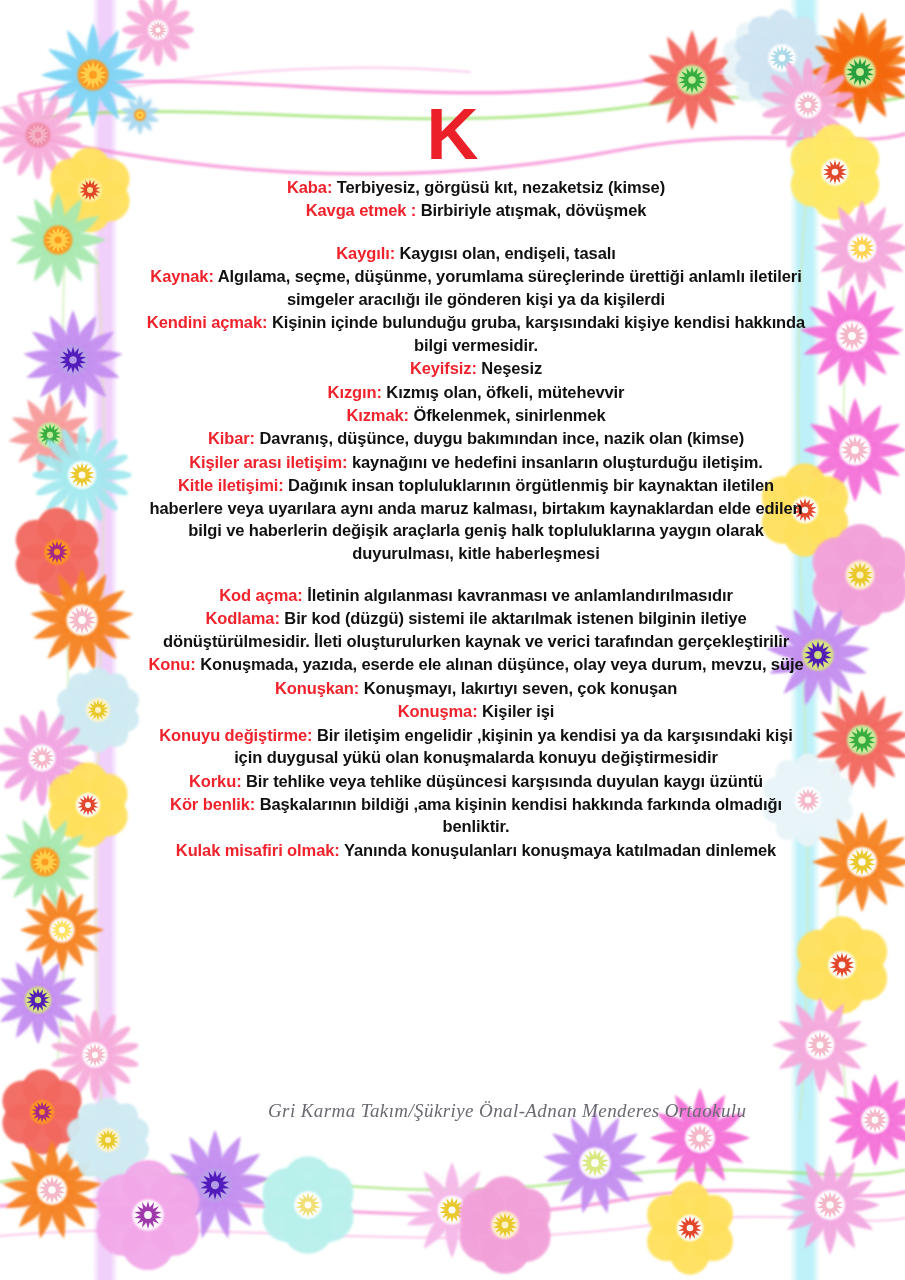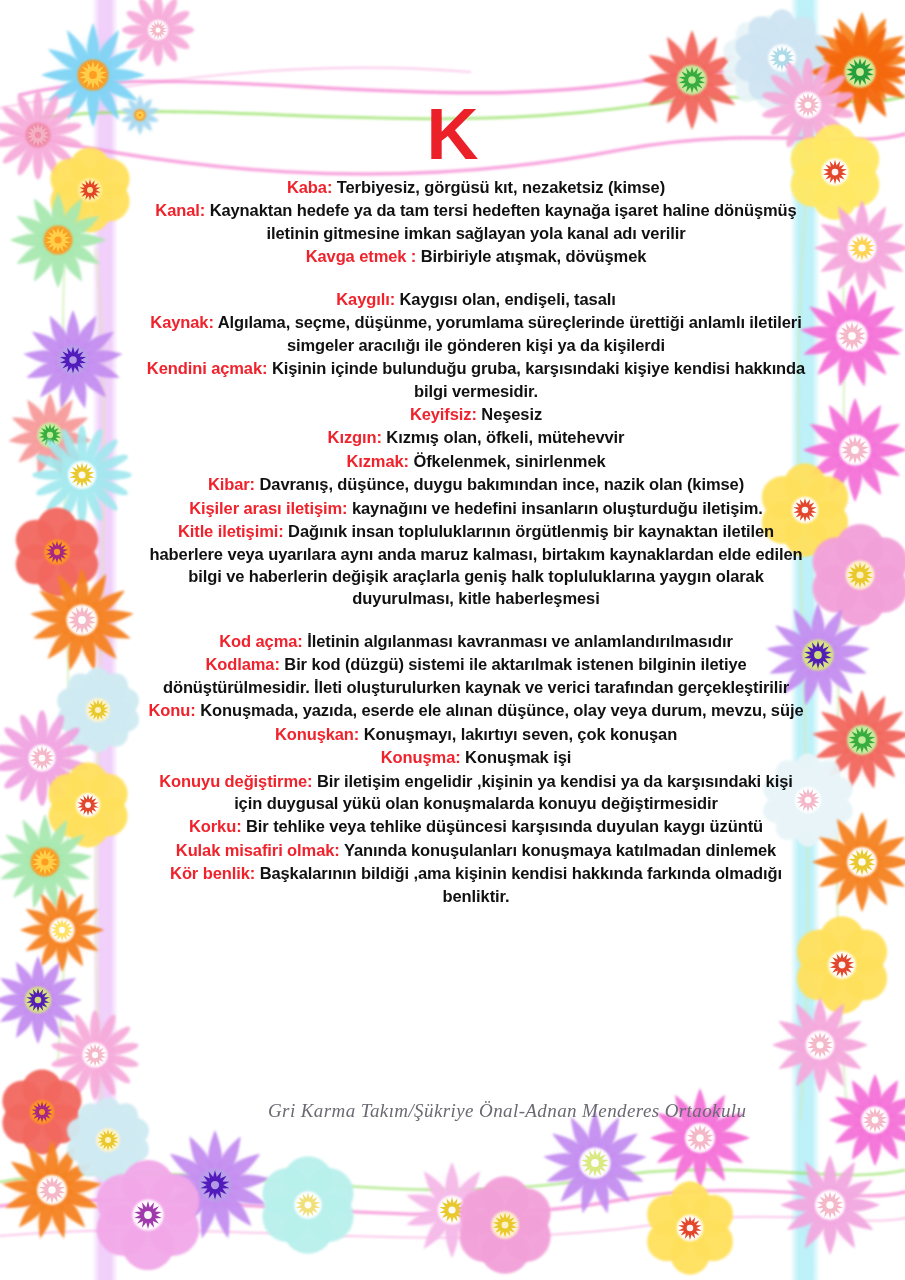--- a/index.html
+++ b/index.html
@@ -974,42 +974,41 @@
         <circle cx="0" cy="0" r="1.5" fill="#ff9a1f" opacity="0.95"></circle>
       </g>
     </svg>
 
   <div id="content">
     <div id="title">K</div>
 
     <div id="entries">
         <div class="group">
           <p class="entry"><span class="term">Kaba:</span><span class="def"> Terbiyesiz, görgüsü kıt, nezaketsiz (kimse)</span></p>
-          <p class="entry"><span class="term">Kanal:</span><span class="def"> Kaynaktan hedefe ya da tam tersi hedeften kaynağa işaret haline dönüşmüş iletinin gitmesine imkan sağlayan yola kanal adı verilir</span></p>
           <p class="entry"><span class="term">Kavga etmek :</span><span class="def"> Birbiriyle atışmak, dövüşmek</span></p>
         </div>
         <div class="group">
           <p class="entry"><span class="term">Kaygılı:</span><span class="def"> Kaygısı olan, endişeli, tasalı</span></p>
           <p class="entry"><span class="term">Kaynak:</span><span class="def">  Algılama, seçme, düşünme, yorumlama süreçlerinde ürettiği anlamlı iletileri simgeler aracılığı ile gönderen kişi ya da kişilerdi</span></p>
           <p class="entry"><span class="term">Kendini açmak:</span><span class="def"> Kişinin içinde bulunduğu gruba, karşısındaki kişiye kendisi hakkında bilgi vermesidir.</span></p>
           <p class="entry"><span class="term">Keyifsiz:</span><span class="def"> Neşesiz</span></p>
           <p class="entry"><span class="term">Kızgın:</span><span class="def"> Kızmış olan, öfkeli, mütehevvir</span></p>
           <p class="entry"><span class="term">Kızmak:</span><span class="def"> Öfkelenmek, sinirlenmek</span></p>
           <p class="entry"><span class="term">Kibar:</span><span class="def"> Davranış, düşünce, duygu bakımından ince, nazik olan (kimse)</span></p>
           <p class="entry"><span class="term">Kişiler arası iletişim:</span><span class="def">    kaynağını ve hedefini insanların oluşturduğu iletişim.</span></p>
           <p class="entry"><span class="term">Kitle iletişimi:</span><span class="def"> Dağınık insan topluluklarının örgütlenmiş bir kaynaktan iletilen haberlere veya uyarılara aynı anda maruz kalması, birtakım kaynaklardan elde edilen bilgi ve haberlerin değişik araçlarla geniş halk topluluklarına yaygın olarak duyurulması, kitle haberleşmesi</span></p>
         </div>
         <div class="group">
           <p class="entry"><span class="term">Kod açma:</span><span class="def"> İletinin algılanması kavranması ve anlamlandırılmasıdır</span></p>
           <p class="entry"><span class="term">Kodlama:</span><span class="def"> Bir kod (düzgü) sistemi ile aktarılmak istenen bilginin iletiye dönüştürülmesidir. İleti oluşturulurken kaynak ve verici tarafından gerçekleştirilir</span></p>
           <p class="entry"><span class="term">Konu:</span><span class="def"> Konuşmada, yazıda, eserde ele alınan düşünce, olay veya durum, mevzu, süje</span></p>
           <p class="entry"><span class="term">Konuşkan:</span><span class="def"> Konuşmayı, lakırtıyı seven, çok konuşan</span></p>
-          <p class="entry"><span class="term">Konuşma:</span><span class="def"> Konuşmak işi</span></p>
+          <p class="entry"><span class="term">Konuşma:</span><span class="def"> Kişiler işi</span></p>
           <p class="entry"><span class="term">Konuyu değiştirme:</span><span class="def"> Bir iletişim engelidir ,kişinin  ya kendisi ya da karşısındaki  kişi için duygusal yükü olan konuşmalarda  konuyu değiştirmesidir</span></p>
           <p class="entry"><span class="term">Korku:</span><span class="def"> Bir tehlike veya tehlike düşüncesi karşısında duyulan kaygı üzüntü</span></p>
+          <p class="entry"><span class="term">Kör benlik:</span><span class="def"> Başkalarının bildiği ,ama kişinin kendisi hakkında farkında olmadığı benliktir.</span></p>
           <p class="entry"><span class="term">Kulak misafiri olmak:</span><span class="def"> Yanında konuşulanları konuşmaya katılmadan dinlemek</span></p>
-          <p class="entry"><span class="term">Kör benlik:</span><span class="def"> Başkalarının bildiği ,ama kişinin kendisi hakkında farkında olmadığı benliktir.</span></p>
         </div>
       </div>
 
     <div id="footer">Gri Karma Takım/Şükriye Önal-Adnan Menderes Ortaokulu</div>
   </div>
 </div>
 
 </body></html>

